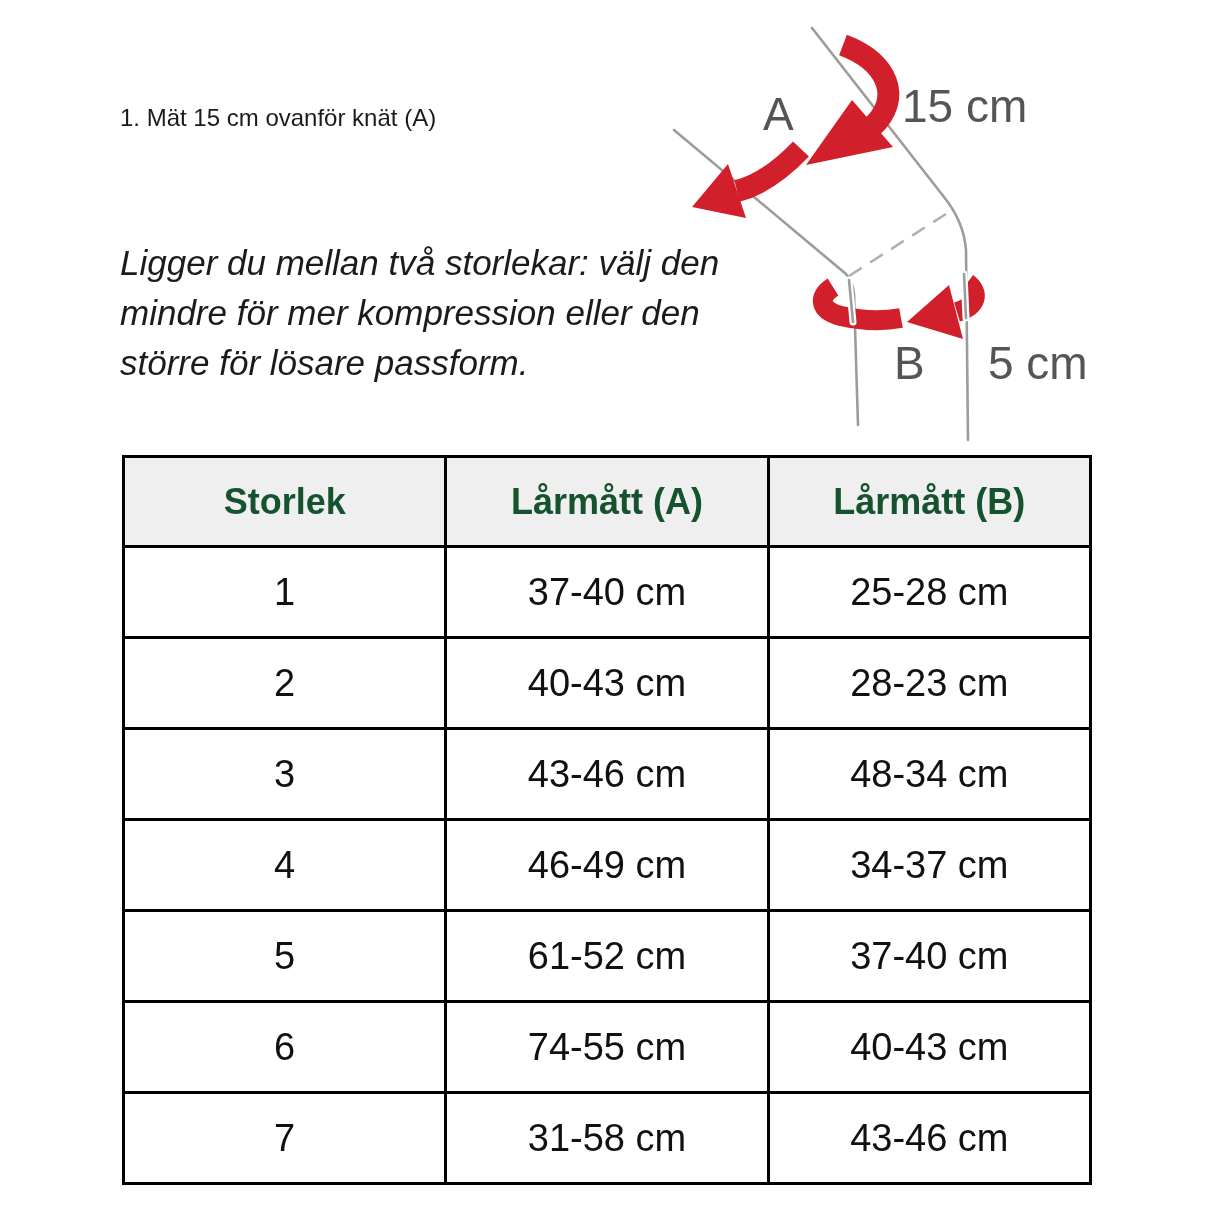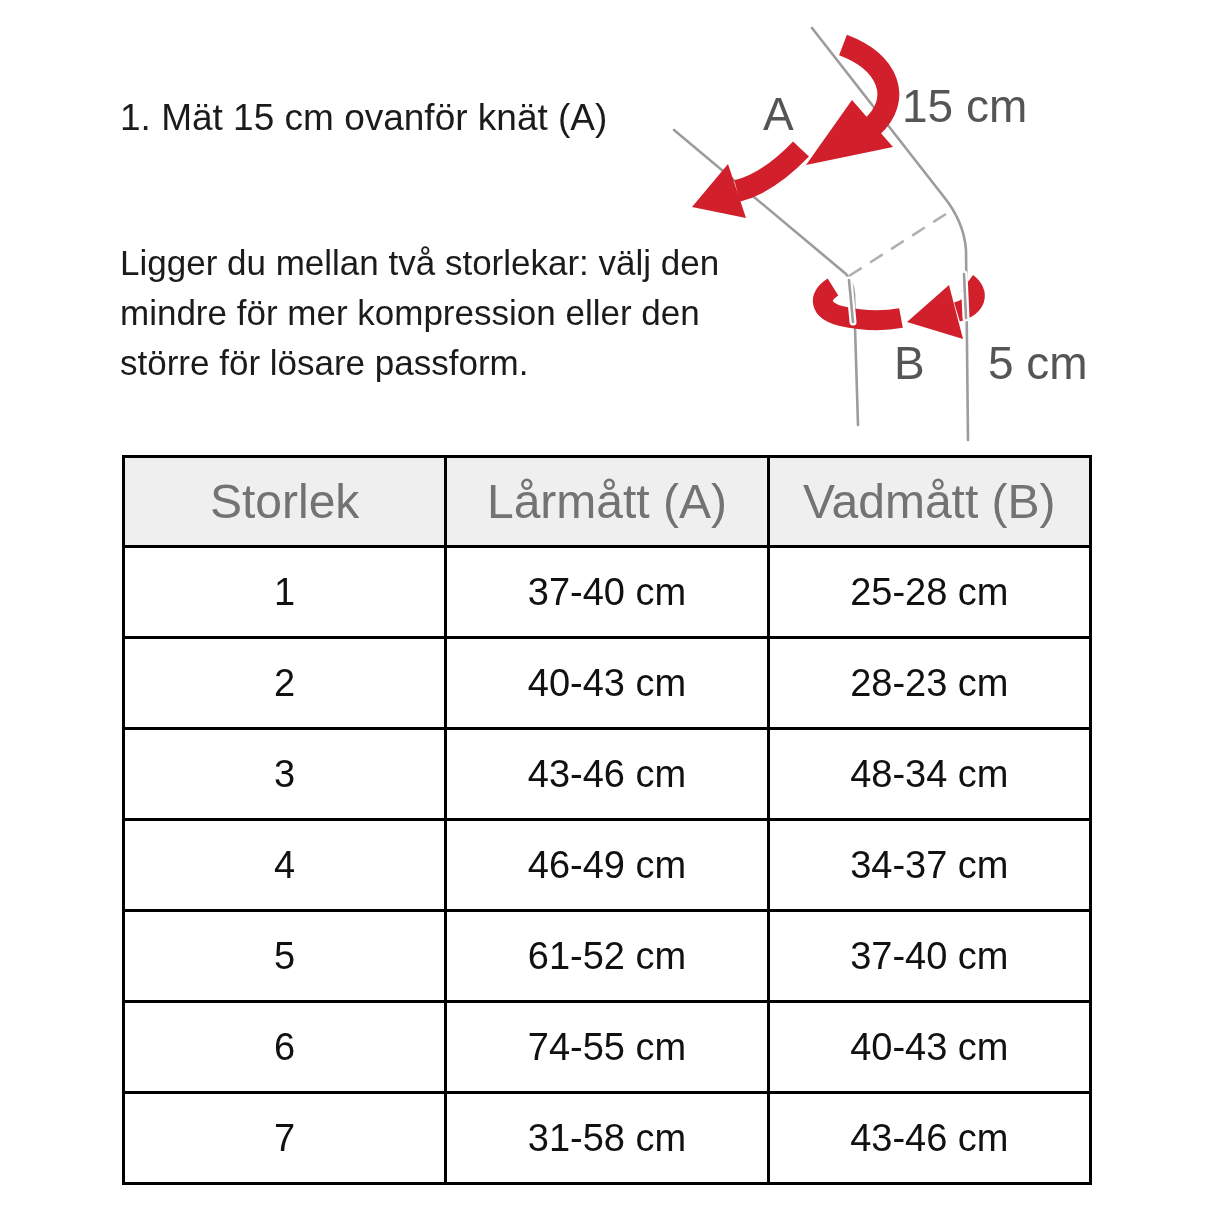--- a/index.html
+++ b/index.html
@@ -4,36 +4,36 @@
 <style>
   html,body { margin:0; padding:0; background:#ffffff; }
   .page {
     position:relative; width:1214px; height:1214px;
     background:#ffffff; overflow:hidden;
     font-family:"Liberation Sans", sans-serif;
     color:#1b1b1b;
   }
   .instructions {
     position:absolute; left:120px; top:94px;
-    font-size:37px; line-height:47px; white-space:nowrap;
+    font-size:24px; line-height:47px; white-space:nowrap;
   }
   .note {
     position:absolute; left:120px; top:238px; width:625px;
-    font-size:35px; line-height:50px;
+    font-size:35px; line-height:50px;font-style:italic;
   }
   .diagram-svg { position:absolute; left:0; top:0; }
   .size-table {
     position:absolute; left:122px; top:455px; width:970px;
     border-collapse:collapse; table-layout:fixed;
     text-align:center; color:#111111;
   }
   .size-table th, .size-table td { border:3px solid #000000; padding:0; }
   .size-table th {
     height:87px; background:#f0efef;
-    font-size:48px; font-weight:normal; color:#737373;
+    font-size:36px; font-weight:bold; color:#14532d;
   }
   .size-table td { height:88px; font-size:38px; }
 </style>
 </head>
 <body>
 
 <div class="page">
 
   <div class="instructions">
     <div>1. Mät 15 cm ovanför knät (A)</div>
@@ -75,21 +75,21 @@
       <text x="894" y="379">B</text>
       <text x="988" y="379">5 cm</text>
     </g>
   </svg>
 
   <table class="size-table">
     <thead>
       <tr>
         <th>Storlek</th>
         <th>Lårmått (A)</th>
-        <th>Vadmått (B)</th>
+        <th>Lårmått (B)</th>
       </tr>
     </thead>
     <tbody>
       <tr>
         <td>1</td>
         <td>37-40 cm</td>
         <td>25-28 cm</td>
       </tr>
       <tr>
         <td>2</td>

